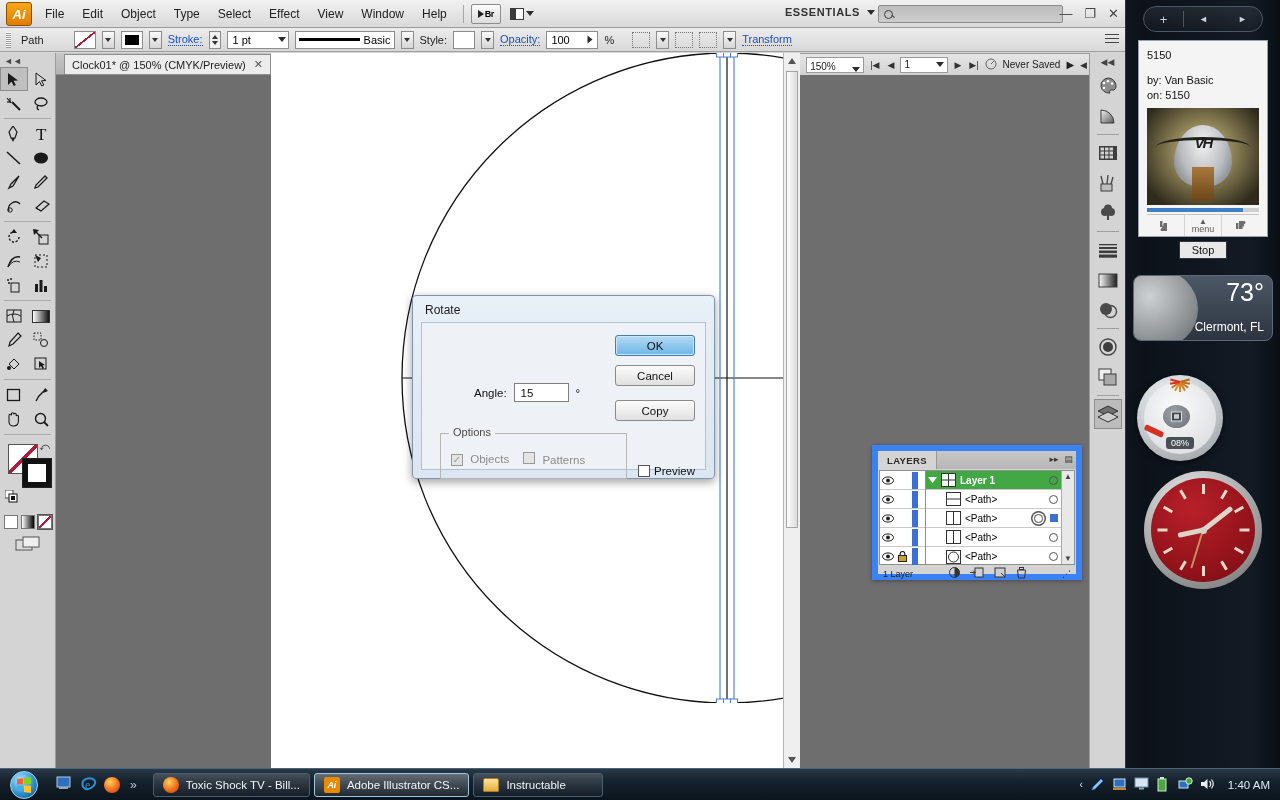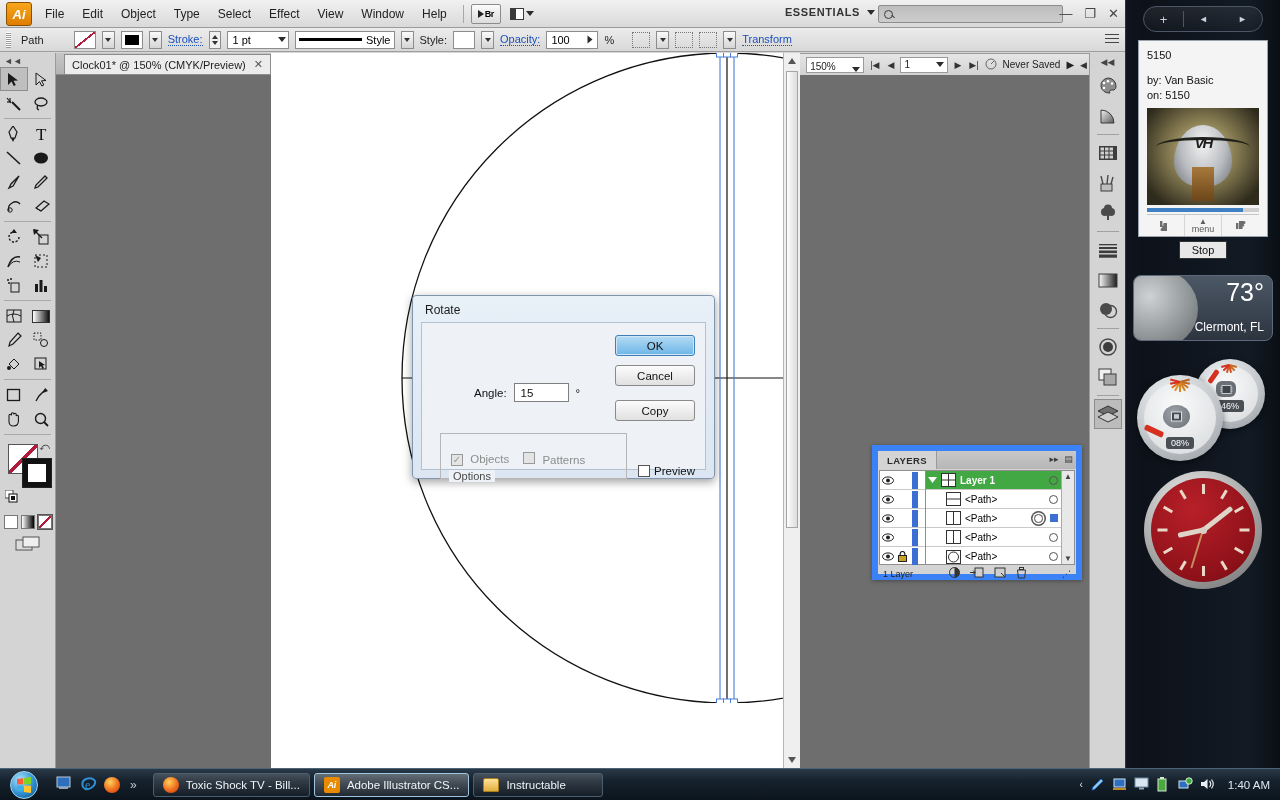--- a/index.html
+++ b/index.html
@@ -199,21 +199,21 @@
   .dlg-title{ padding:7px 0 0 12px; font-size:12px; color:#1b1b1b;}
   .dlg-inner{ position:absolute; left:8px; top:26px; right:8px; bottom:8px;
     background:#eef2f7; border:1px solid #b3c2d1; }
   .fld-row{ position:absolute; left:52px; top:60px; display:flex;
     align-items:center; gap:7px; font-size:11.5px; color:#111;}
   .angle-in{ width:55px;height:19px;border:1px solid #7f7f7f;background:#fff;
     padding-left:6px; display:flex;align-items:center; font-size:11.5px;}
   .opt-group{ position:absolute; left:18px; top:110px; width:187px; height:46px;
     border:1px solid #b7b7b7; }
   .opt-legend{ position:absolute; left:8px; top:-8px; background:#eef2f7;
-    padding:0 4px; font-size:11px; color:#4a4a4a;margin-top:44px;}
+    padding:0 4px; font-size:11px; color:#4a4a4a;}
   .opt-items{ display:flex; align-items:center; gap:14px; padding:18px 0 0 10px;
     font-size:11.5px; color:#8c8c8c;}
   .cb{ width:12px;height:12px;border:1px solid #999;background:#e4e4e4;
     display:inline-flex;align-items:center;justify-content:center;
     font-size:10px; color:#999; margin-right:4px;}
   .cb.on:after{ content:"✓"; font-size:10px; line-height:1;}
   .cb.live{ background:#fff; border-color:#555;}
   .btn{ position:absolute; right:10px; width:80px; height:21px;
     border:1px solid #8a8a8a; border-radius:3px;
     background:linear-gradient(#fcfcfc,#e0e0e0); font-size:11.5px;
@@ -395,21 +395,21 @@
     <span class="spin">
         <i class="up"></i>
         <i class="dn"></i>
       </span>
     <span class="combo" style="width:62px">
       <span class="cv">1 pt</span>
       <i class="caret"></i>
     </span>
     <span class="basicline">
       <span class="ln"></span>
-      <span style="margin-left:4px">Style</span>
+      <span style="margin-left:4px">Basic</span>
     </span>
     <span class="mini-drop">
         <i></i>
       </span>
     <span class="opt-label">Style:</span>
     <span class="swatch"></span>
     <span class="mini-drop">
         <i></i>
       </span>
     <span class="lnk">Opacity:</span>
@@ -1048,44 +1048,20 @@
   </div>
 
   <div class="gadget weather">
     <div class="moon"></div>
     <div class="temp">73°</div>
     <div class="city">Clermont, FL</div>
   </div>
 
   <div class="gadget gauges">
 
-    <div class="gauge g-sm">
-      <div class="g-face"></div>
-      <div class="tick" style="height:8px;left:33px;top:6px;transform:rotate(-75deg);background:#c96a22"></div>
-      <div class="tick" style="height:8px;left:33px;top:6px;transform:rotate(-45deg);background:#c96a22"></div>
-      <div class="tick" style="height:8px;left:33px;top:6px;transform:rotate(-15deg);background:#d4501e"></div>
-      <div class="tick" style="height:8px;left:33px;top:6px;transform:rotate(15deg);background:#d4501e"></div>
-      <div class="tick" style="height:8px;left:33px;top:6px;transform:rotate(45deg);background:#d6301f"></div>
-      <div class="tick" style="height:8px;left:33px;top:6px;transform:rotate(75deg);background:#d6301f"></div>
-      <div class="g-needle" style="width:5px;height:15px;left:16px;top:10px;transform:rotate(35deg)"></div>
-      <div class="g-hub" style="left:21px;top:22px;width:20px;height:16px">
-        <svg width="13" height="11" viewBox="0 0 13 11">
-            <rect x="2" y="1.5" width="9" height="8" fill="#3f444a" stroke="#c8ccd0"></rect>
-            <g stroke="#c8ccd0" stroke-width="0.8">
-              <line x1="0.5" y1="3.5" x2="2" y2="3.5"></line>
-              <line x1="0.5" y1="5.5" x2="2" y2="5.5"></line>
-              <line x1="0.5" y1="7.5" x2="2" y2="7.5"></line>
-              <line x1="11" y1="3.5" x2="12.5" y2="3.5"></line>
-              <line x1="11" y1="5.5" x2="12.5" y2="5.5"></line>
-              <line x1="11" y1="7.5" x2="12.5" y2="7.5"></line>
-            </g>
-          </svg>
-      </div>
-      <div class="g-lbl" style="top:41px">46%</div>
-    </div>
 
     <div class="gauge g-big">
       <div class="g-face"></div>
       <div class="tick" style="height:10px;left:42px;top:7px;transform:rotate(-105deg);background:#b8641f"></div>
       <div class="tick" style="height:10px;left:42px;top:7px;transform:rotate(-80deg);background:#c06b1f"></div>
       <div class="tick" style="height:10px;left:42px;top:7px;transform:rotate(-55deg);background:#c8761f"></div>
       <div class="tick" style="height:10px;left:42px;top:7px;transform:rotate(-30deg);background:#d08020"></div>
       <div class="tick" style="height:10px;left:42px;top:7px;transform:rotate(0deg);background:#d98822"></div>
       <div class="tick" style="height:10px;left:42px;top:7px;transform:rotate(30deg);background:#e09020"></div>
       <div class="tick" style="height:10px;left:42px;top:7px;transform:rotate(55deg);background:#dd6a1c"></div>

